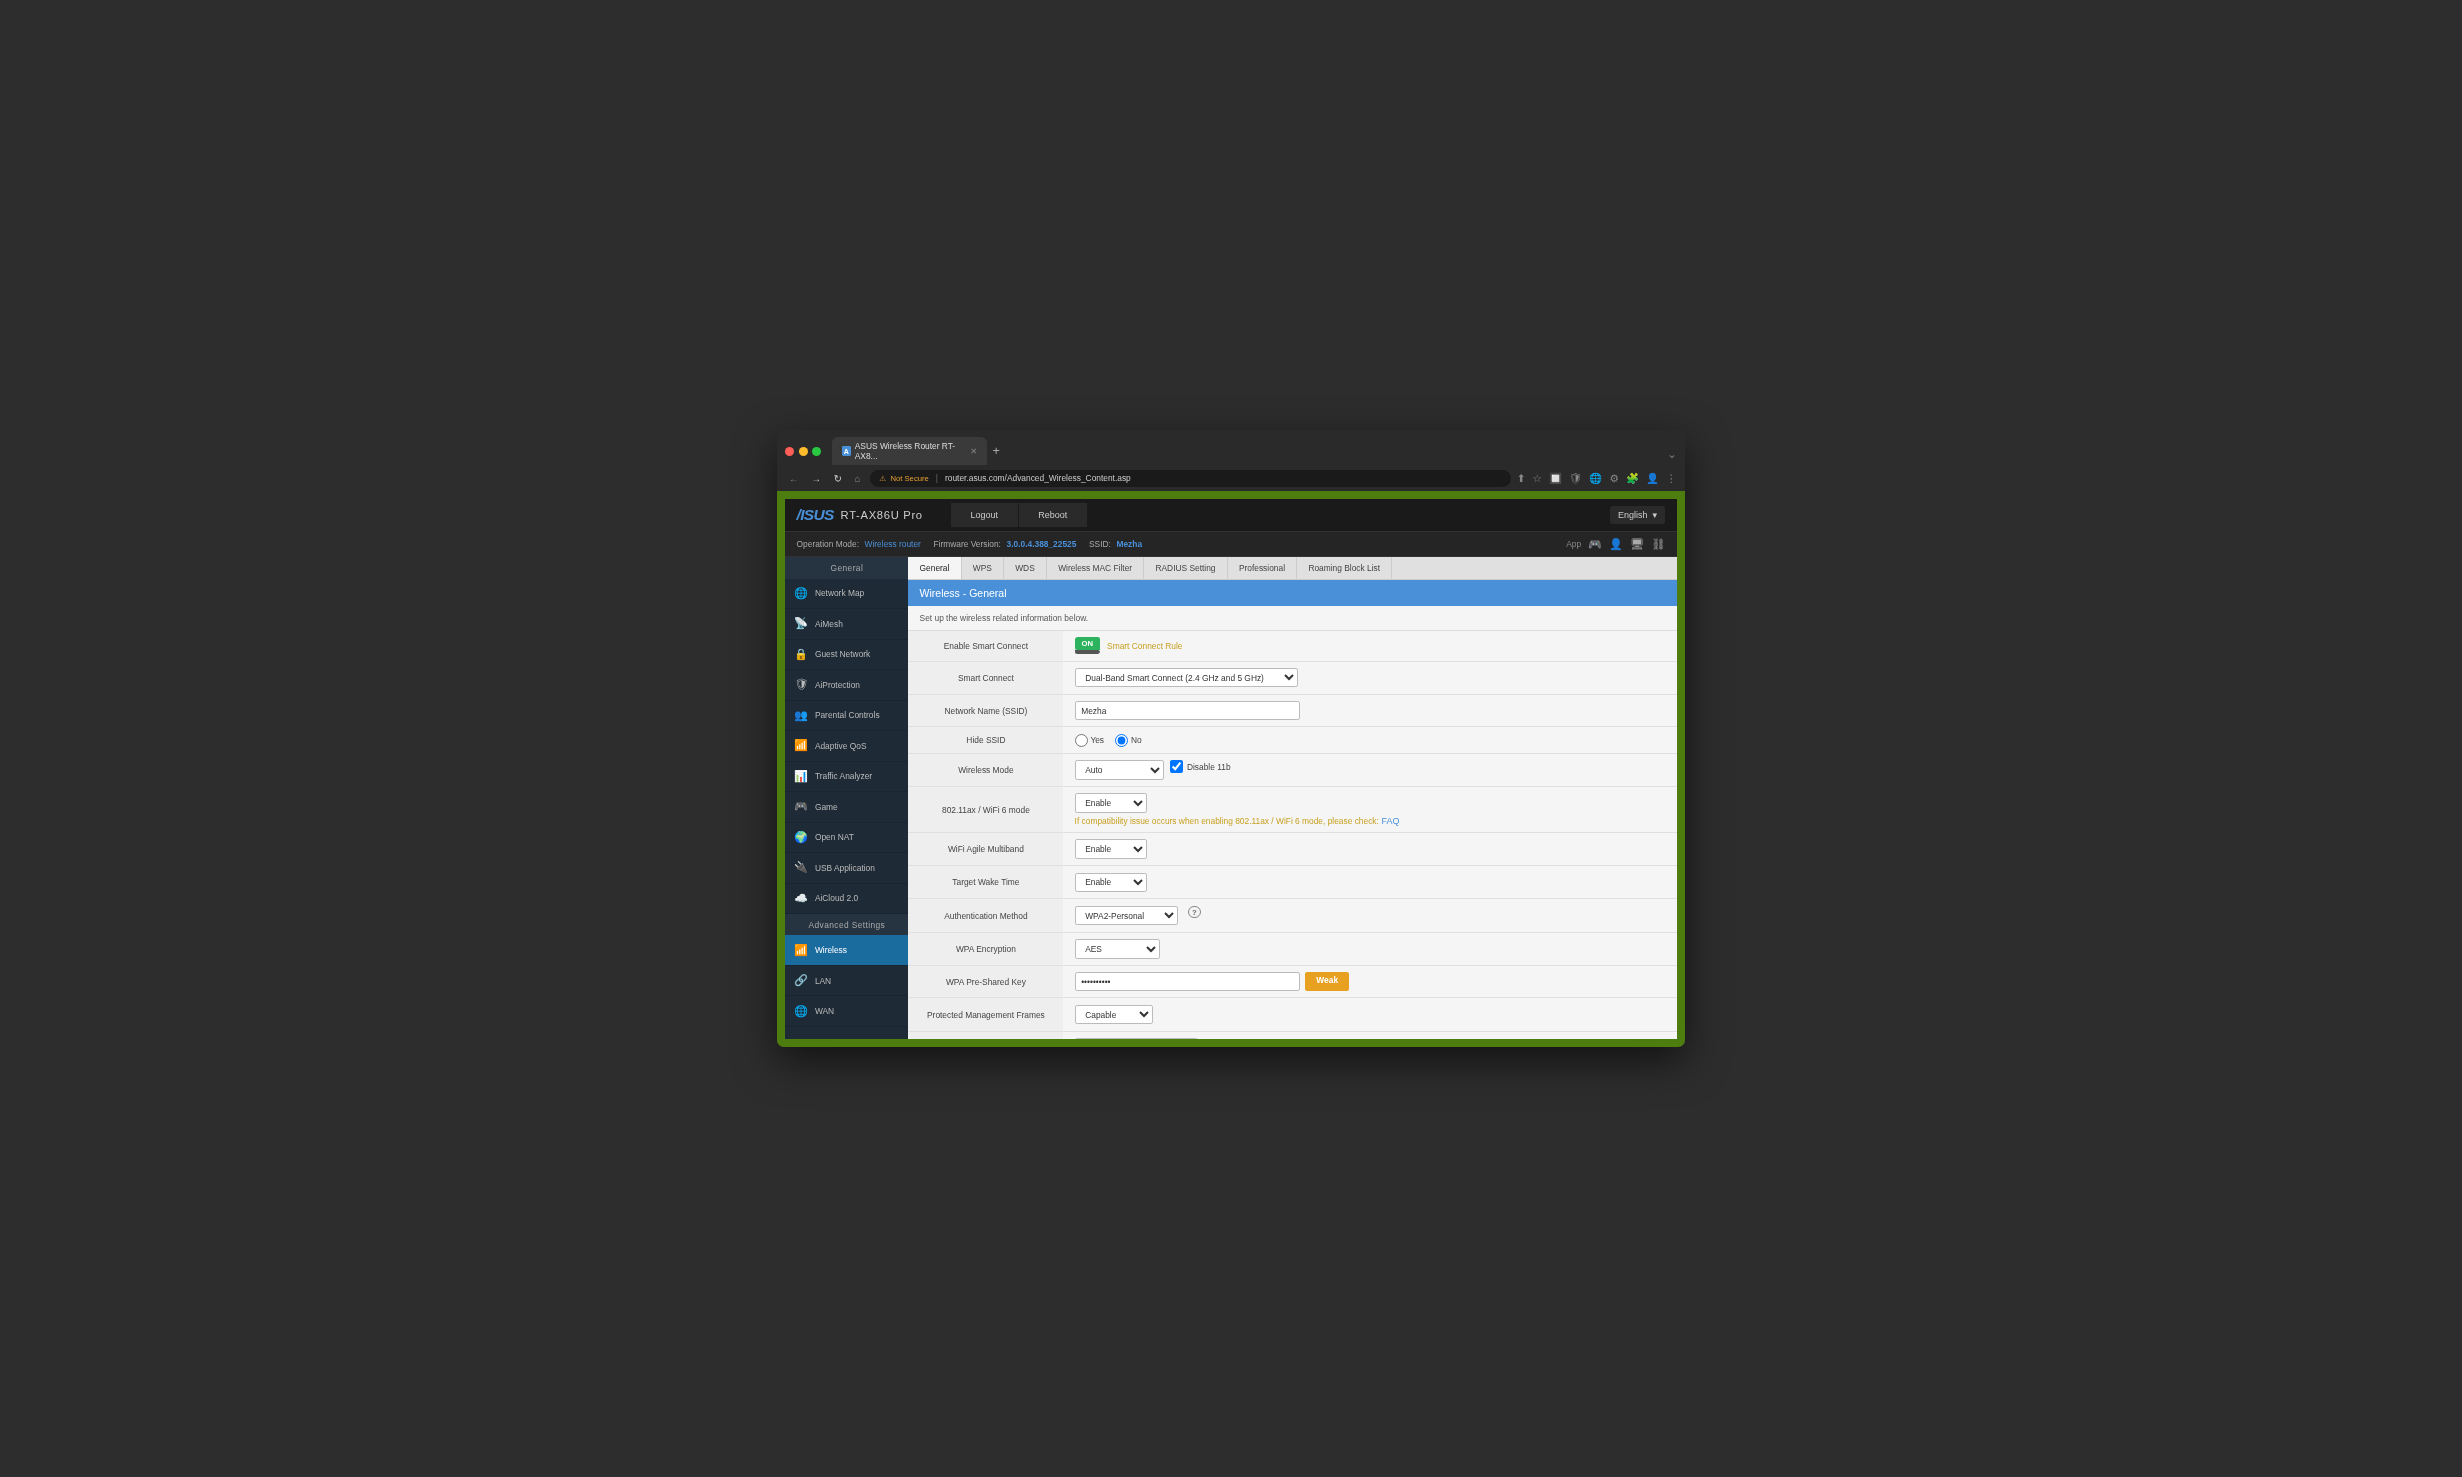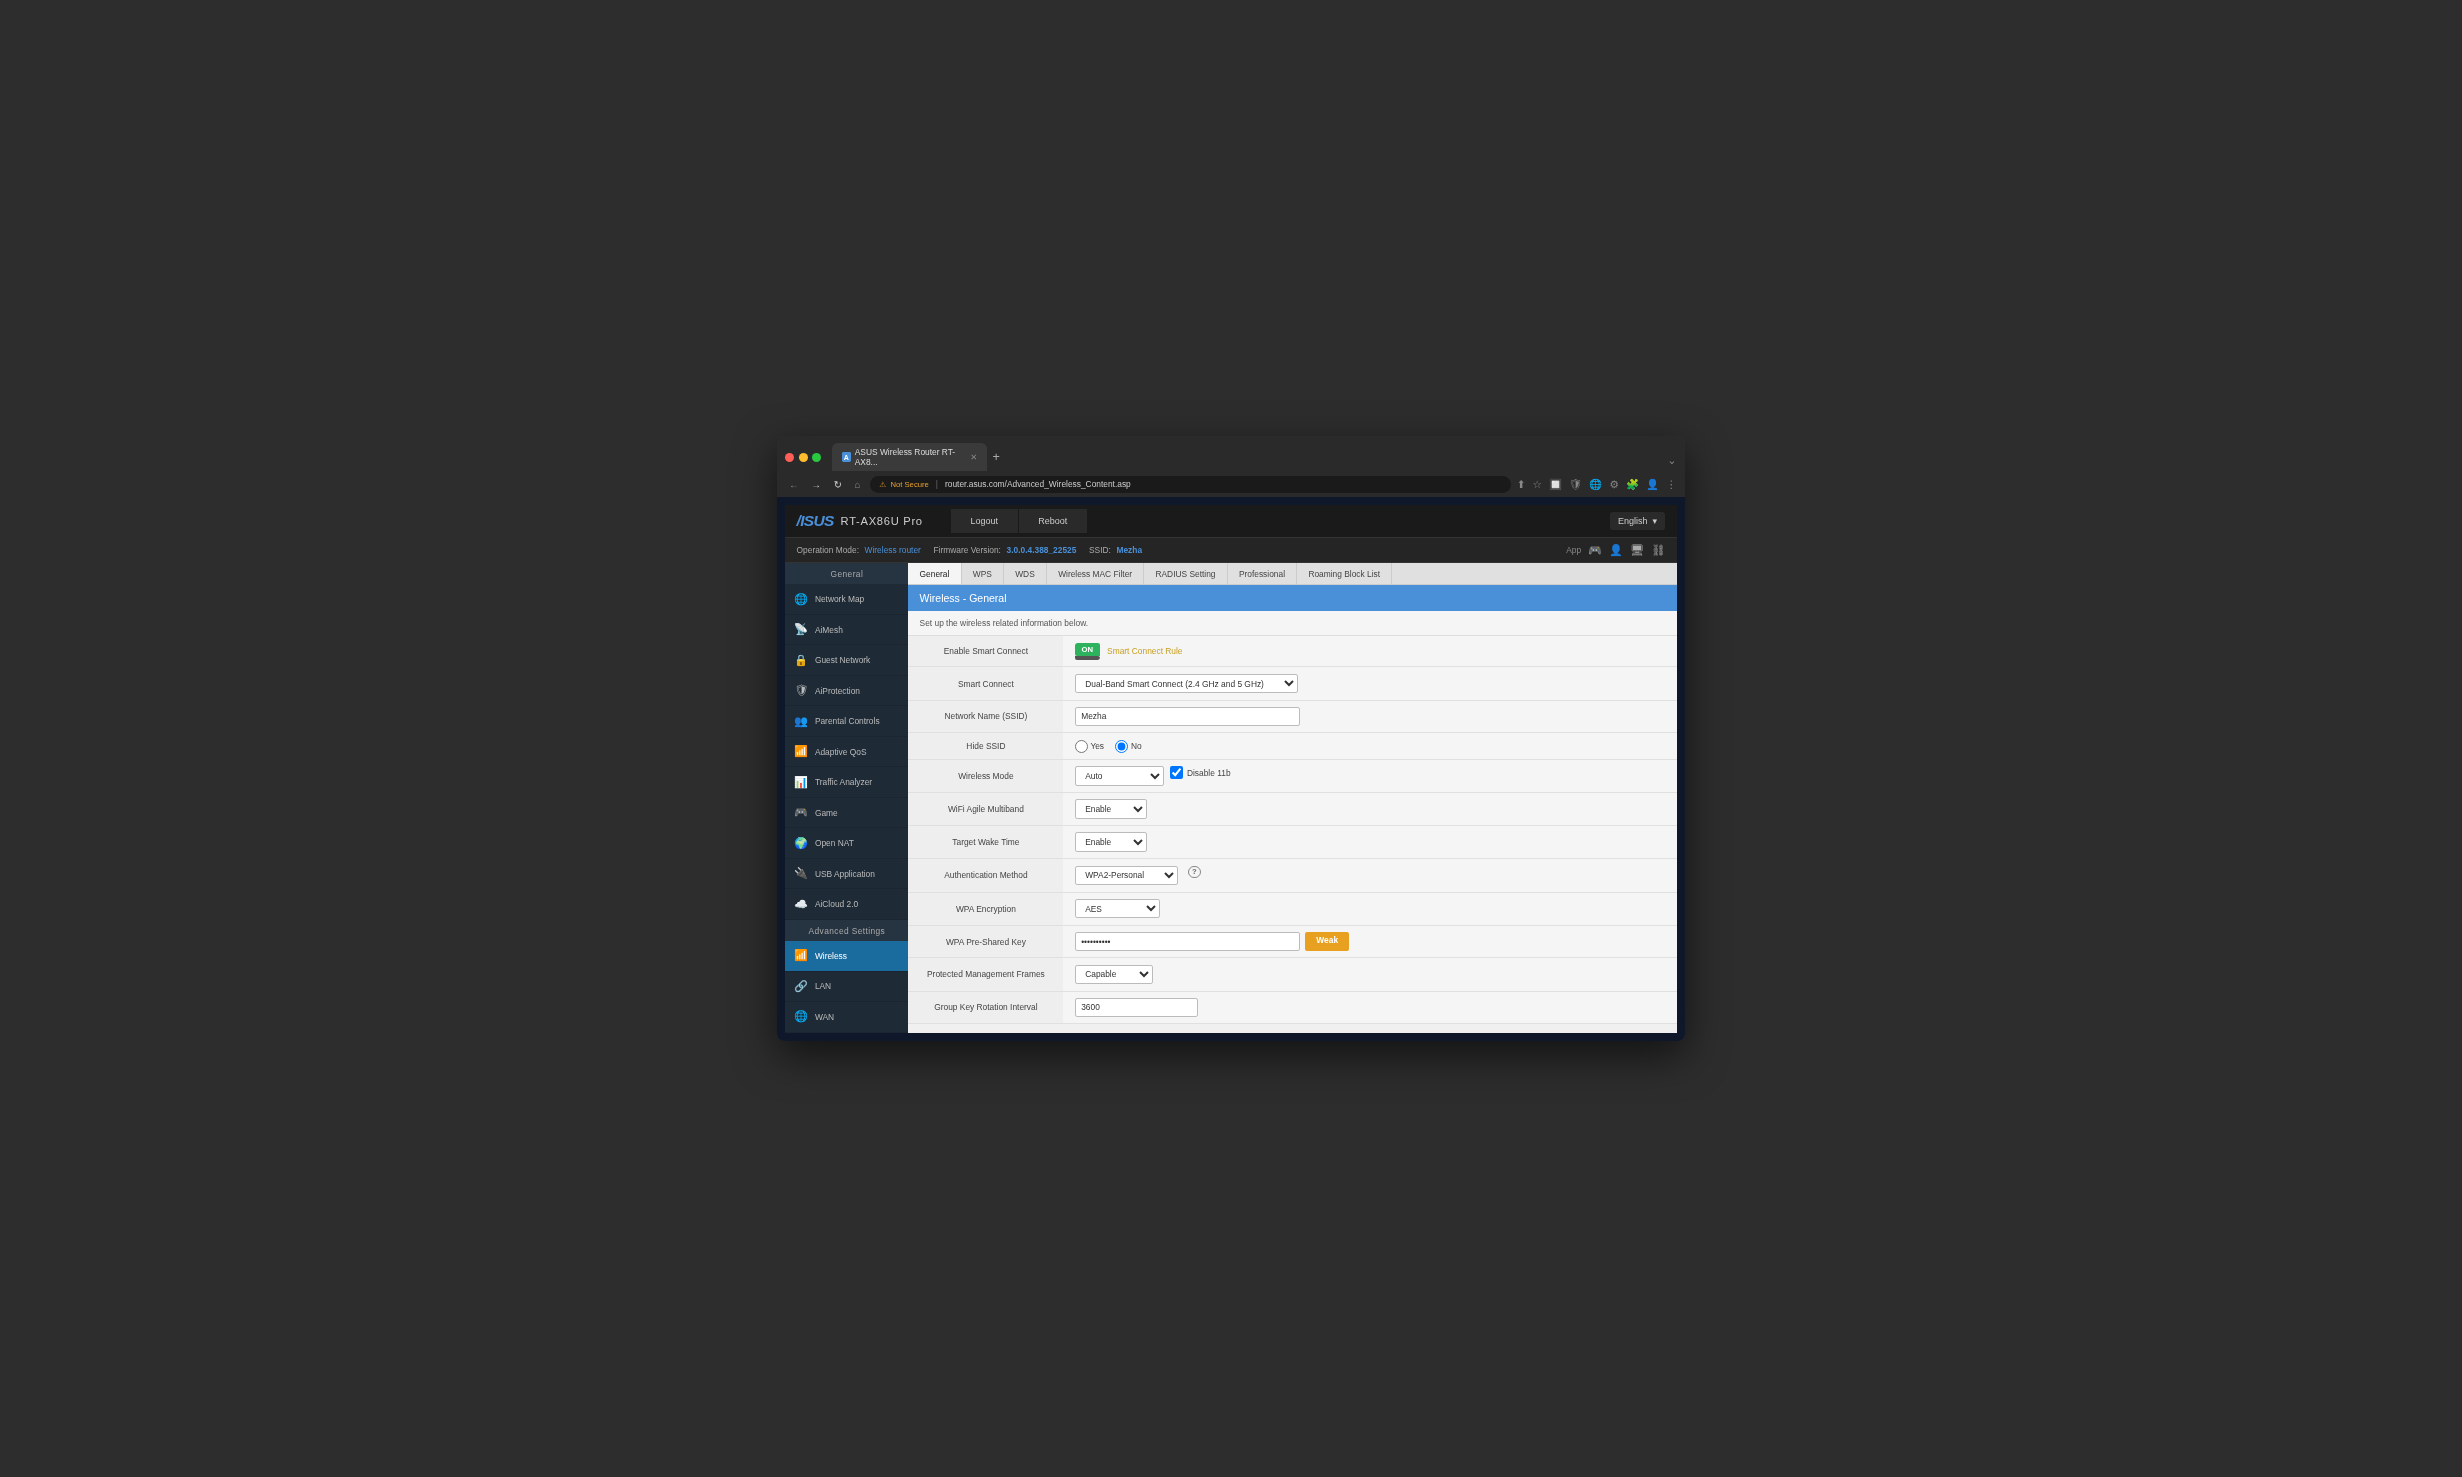--- a/index.html
+++ b/index.html
@@ -430,21 +430,21 @@
 
     
     .inline-row {
       display: flex;
       align-items: flex-start;
       gap: 5.6px;
     }
 
     
     .router-content {
-      background: #0f172a;
+      background: #4d7c0f;
       padding: 8.4px;
     }
     .router-inner {
       background: white;
       border-radius: 0;
     }
 
     
     .content-scroll {
       overflow-y: auto;
@@ -690,20 +690,35 @@
                           <option>AC/N mixed</option>
                         </select>
                         <label class="checkbox-label">
                           <input type="checkbox" checked="" style="">
                           <span>Disable 11b</span>
                         </label>
                       </div>
                     </td>
                   </tr>
 
+                  <tr class="form-row">
+                    <td>802.11ax / WiFi 6 mode</td>
+                    <td>
+                      <div>
+                        <select class="form-select">
+                          <option>Enable</option>
+                          <option>Disable</option>
+                        </select>
+                        <div style="margin-top:2.8px;">
+                          <span class="info-text">If compatibility issue occurs when enabling 802.11ax / WiFi 6 mode, please check:</span>
+                          <a href="#" class="info-link">FAQ</a>
+                        </div>
+                      </div>
+                    </td>
+                  </tr>
 
                   <tr class="form-row">
                     <td>WiFi Agile Multiband</td>
                     <td>
                       <select class="form-select">
                         <option>Enable</option>
                         <option>Disable</option>
                       </select>
                     </td>
                   </tr>

